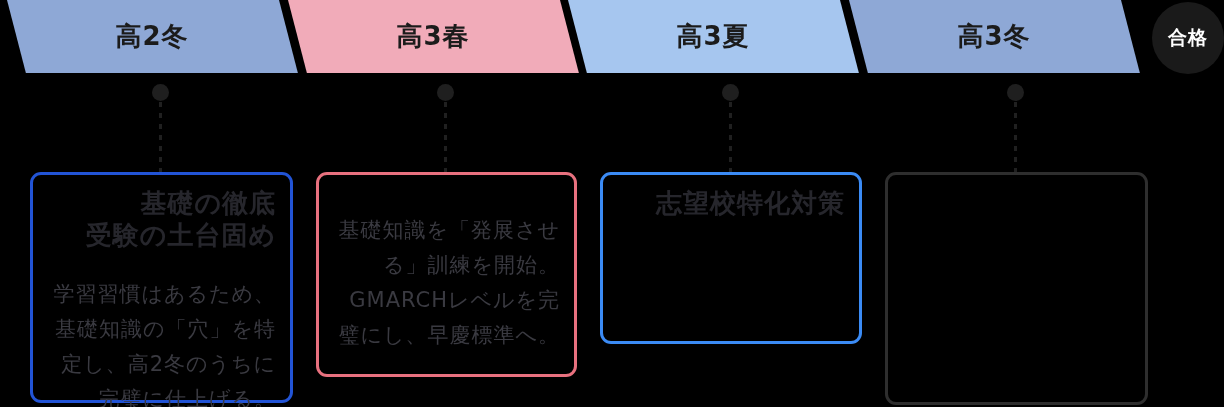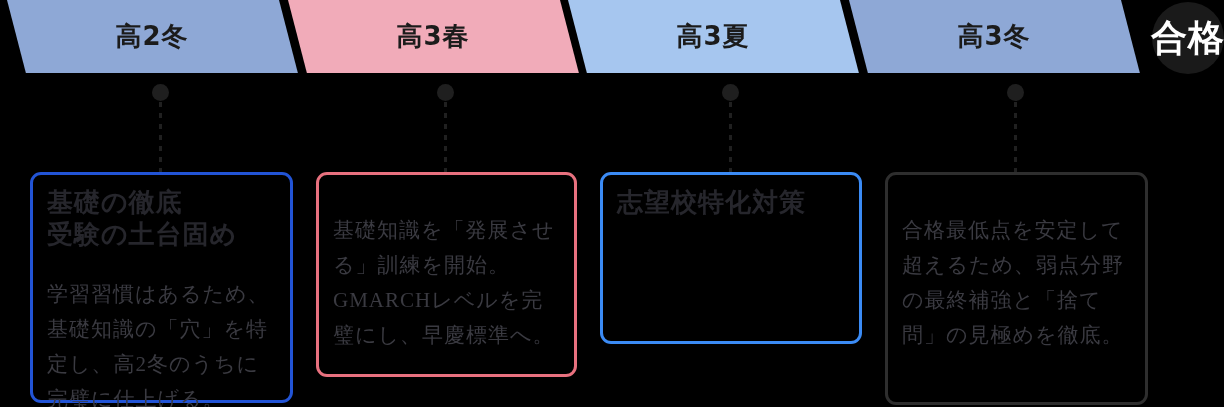--- a/index.html
+++ b/index.html
@@ -47,21 +47,21 @@
     left: 1152px;
     top: 2px;
     width: 72px;
     height: 72px;
     border-radius: 50%;
     display: flex;
     align-items: center;
     justify-content: center;
   }
   .goal .goal-label {
-    font-size: 36px;
+    font-size: 19px;
     font-weight: bold;
     letter-spacing: 1px;
     white-space: nowrap;
   }
 
   
   .dot {
     position: absolute;
     top: 84px;
     width: 17px;
@@ -83,22 +83,21 @@
 
   
   .card {
     position: absolute;
     top: 172px;
     box-sizing: border-box;
     border: 3px solid #444;
     border-radius: 11px;
     background: transparent;
     padding: 12px 14px 0 14px;
-    text-align: left;
-    font-family: Liberation Serif, serif;
+    text-align: right;
   }
   .card-title {
     font-size: 26px;
     font-weight: bold;
     letter-spacing: 1px;
     line-height: 32px;
     color: #26262c;
     white-space: pre-line;
   }
   .card-body {
@@ -149,16 +148,15 @@
 受験の土台固め</div>
     <div class="card-body">学習習慣はあるため、基礎知識の「穴」を特定し、高2冬のうちに完璧に仕上げる。</div>
   </div>
   <div class="card c2" style="border-color: rgb(232, 113, 127);">
     <div class="card-body">基礎知識を「発展させる」訓練を開始。GMARCHレベルを完璧にし、早慶標準へ。</div>
   </div>
   <div class="card c3" style="border-color: rgb(59, 139, 245);">
     <div class="card-title">志望校特化対策</div>
   </div>
   <div class="card c4" style="border-color: rgb(46, 46, 46);">
-    <div class="card-body">合格最低点を安定して超えるため、弱点分野の最終補強と「捨て問」の見極めを徹底。</div>
   </div>
 
 </div>
 
 </body></html>

